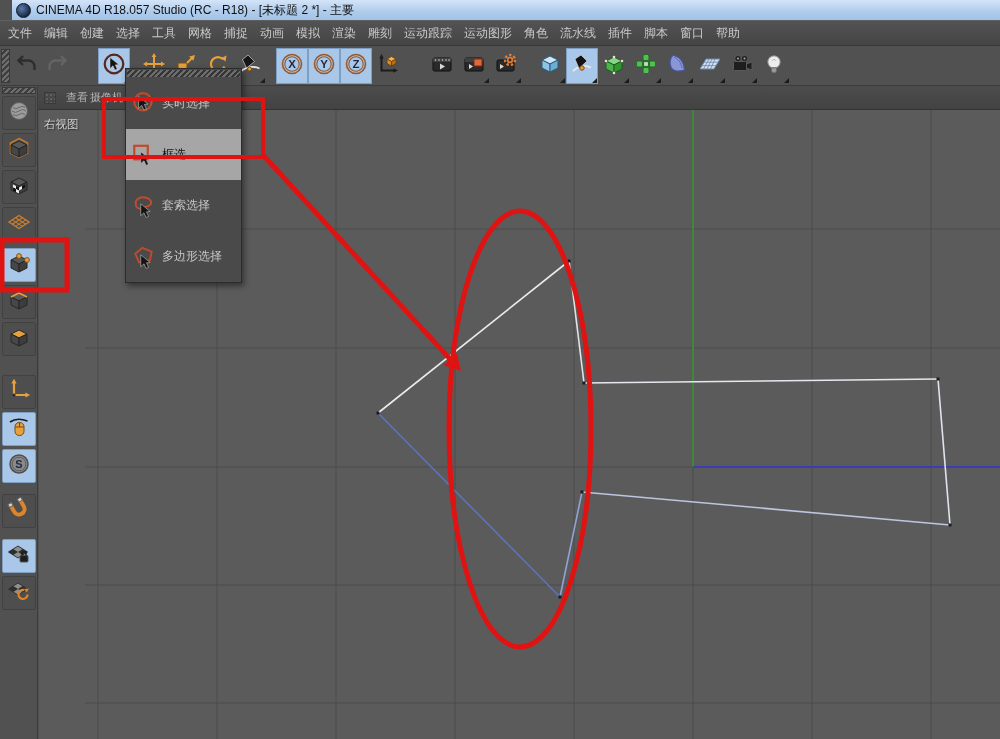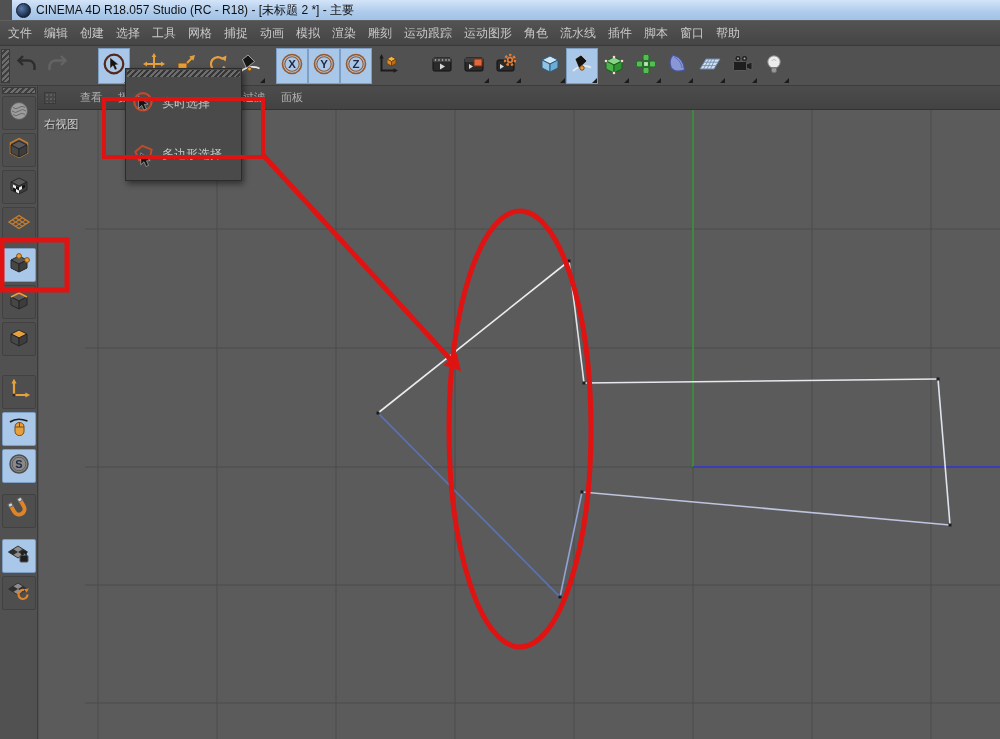--- a/index.html
+++ b/index.html
@@ -66,21 +66,21 @@
     width:34px;height:34px;margin-bottom:3px;flex:0 0 auto;
     display:flex;align-items:center;justify-content:center;
     background:#4e4e4e;border:1px solid #414141;box-sizing:border-box;border-radius:2px;
   }
   .sbtn.active{background:#a9c7e8;border-color:#7e9ec4;}
   
   .vp-menubar{
     position:absolute;left:38px;top:86px;width:962px;height:24px;
     background:linear-gradient(#4c4c4c,#434343);
     border-bottom:1px solid #333;box-sizing:border-box;
-    display:flex;align-items:center;font-size:11px;color:#b2b2b2;gap:16px;
+    display:flex;align-items:center;font-size:11px;color:#b2b2b2;gap:2px;
   }
   .vp-dots{
     width:12px;height:12px;margin-left:6px;flex:0 0 auto;
     background:
       radial-gradient(circle,#777 24%,transparent 26%) 0 0/4px 4px repeat;
     border:1px solid #3a3a3a;box-sizing:border-box;
   }
   .vp-menubar span{white-space:nowrap;}
   .vp-menubar span:first-of-type{margin-left:8px;}
   
@@ -506,20 +506,38 @@
   <div class="dd-hatch"></div>
 <div class="dd-item">
       <span class="dd-ico">
         <svg width="26" height="26" viewBox="0 0 24 24" xmlns="http://www.w3.org/2000/svg">
           <circle cx="11" cy="10" r="8" fill="none" stroke="#bf4a2c" stroke-width="2"></circle>
           <polygon transform="translate(7,5)" points="0,0 0,11 3,8.3 4.9,12.6 7.2,11.6 5.3,7.4 8.7,7.1" fill="#141414" stroke="#d0d0d0" stroke-width="0.5"></polygon>
         </svg>
       </span>
       <span>实时选择</span>
     </div>
+    <div class="dd-item hl">
+      <span class="dd-ico">
+        <svg width="26" height="26" viewBox="0 0 24 24" xmlns="http://www.w3.org/2000/svg">
+          <rect x="3" y="3.5" width="12.5" height="12.5" fill="none" stroke="#bf4a2c" stroke-width="2"></rect>
+          <polygon transform="translate(9,9)" points="0,0 0,11 3,8.3 4.9,12.6 7.2,11.6 5.3,7.4 8.7,7.1" fill="#141414" stroke="#d0d0d0" stroke-width="0.5"></polygon>
+        </svg>
+      </span>
+      <span>框选</span>
+    </div>
+    <div class="dd-item">
+      <span class="dd-ico">
+        <svg width="26" height="26" viewBox="0 0 24 24" xmlns="http://www.w3.org/2000/svg">
+          <path d="M4.5 10.5 C3.5 6.5 7 4 11 4 C16 4 19 6.5 18.5 9.5 C18 12.5 14 12 12 13.5 C10 15 6.5 15 5.2 13 C4.5 12 4.2 11.5 4.5 10.5 Z" fill="none" stroke="#bf4a2c" stroke-width="1.8"></path>
+          <polygon transform="translate(9,10)" points="0,0 0,11 3,8.3 4.9,12.6 7.2,11.6 5.3,7.4 8.7,7.1" fill="#141414" stroke="#d0d0d0" stroke-width="0.5"></polygon>
+        </svg>
+      </span>
+      <span>套索选择</span>
+    </div>
     <div class="dd-item">
       <span class="dd-ico">
         <svg width="26" height="26" viewBox="0 0 24 24" xmlns="http://www.w3.org/2000/svg">
           <polygon points="4,9 10.5,3.5 19,7 17.5,15 7.5,17" fill="none" stroke="#bf4a2c" stroke-width="1.8"></polygon>
           <polygon transform="translate(9,10)" points="0,0 0,11 3,8.3 4.9,12.6 7.2,11.6 5.3,7.4 8.7,7.1" fill="#141414" stroke="#d0d0d0" stroke-width="0.5"></polygon>
         </svg>
       </span>
       <span>多边形选择</span>
     </div>
   </div>

